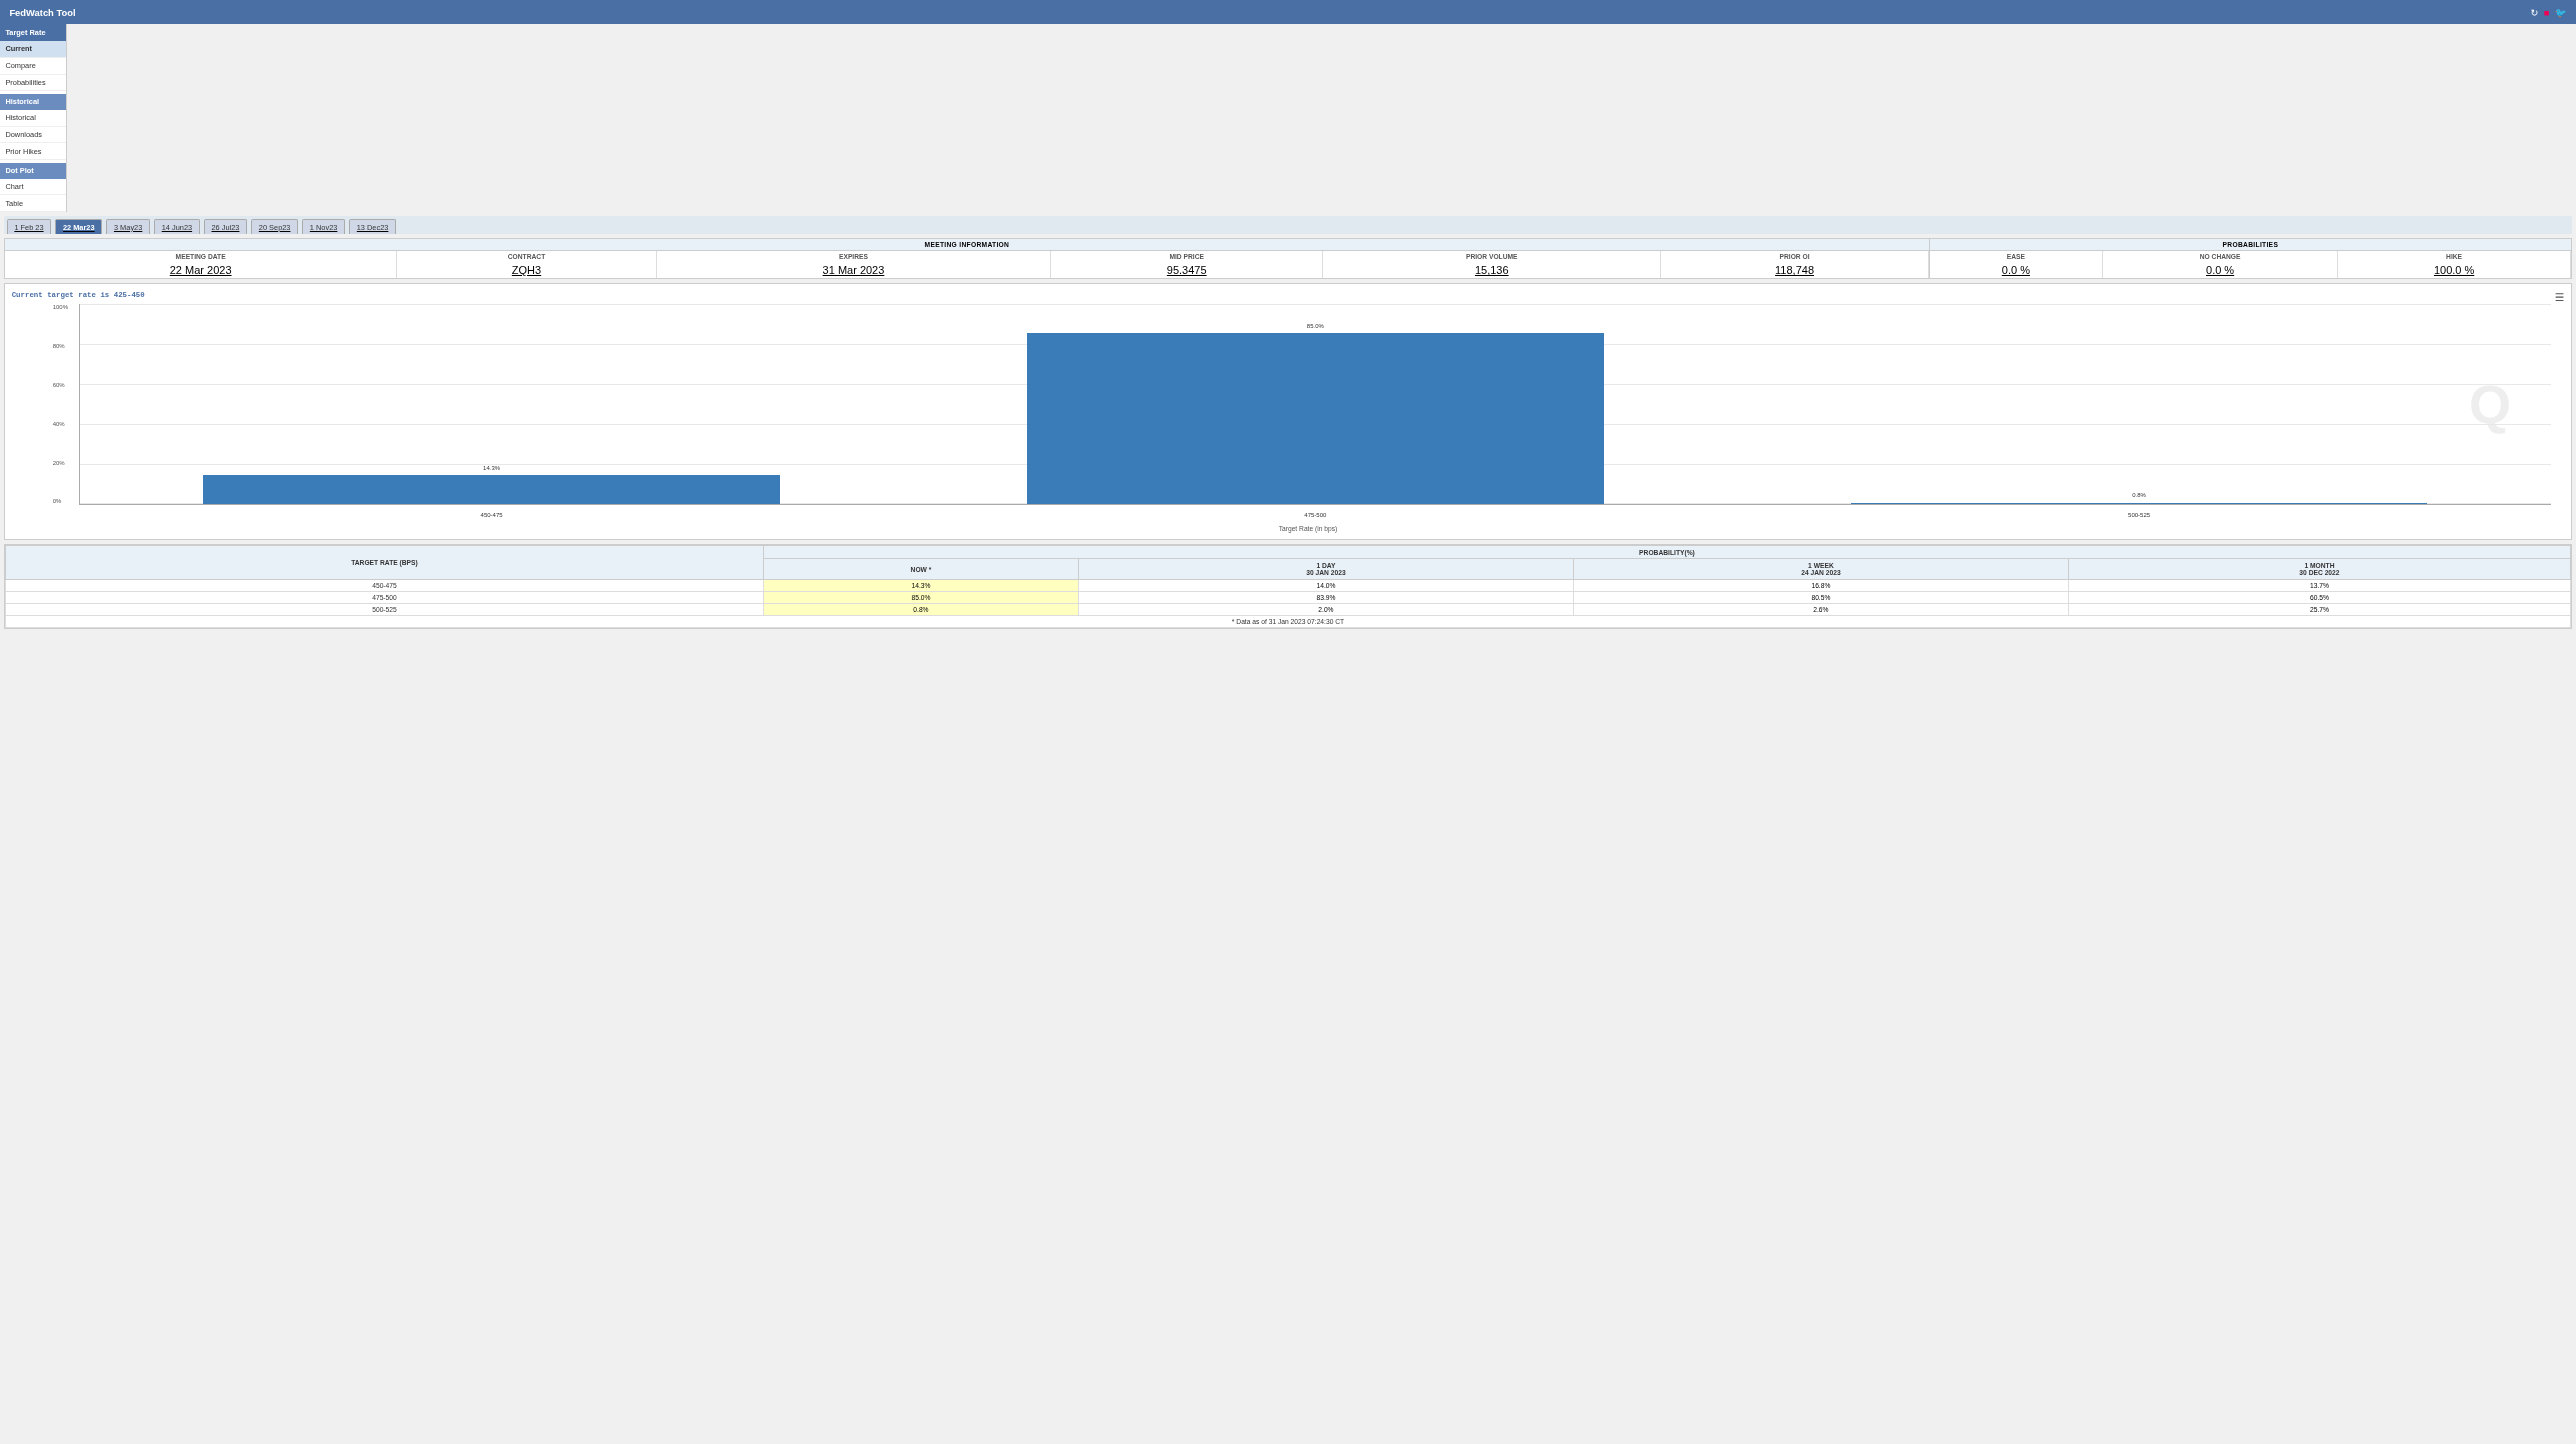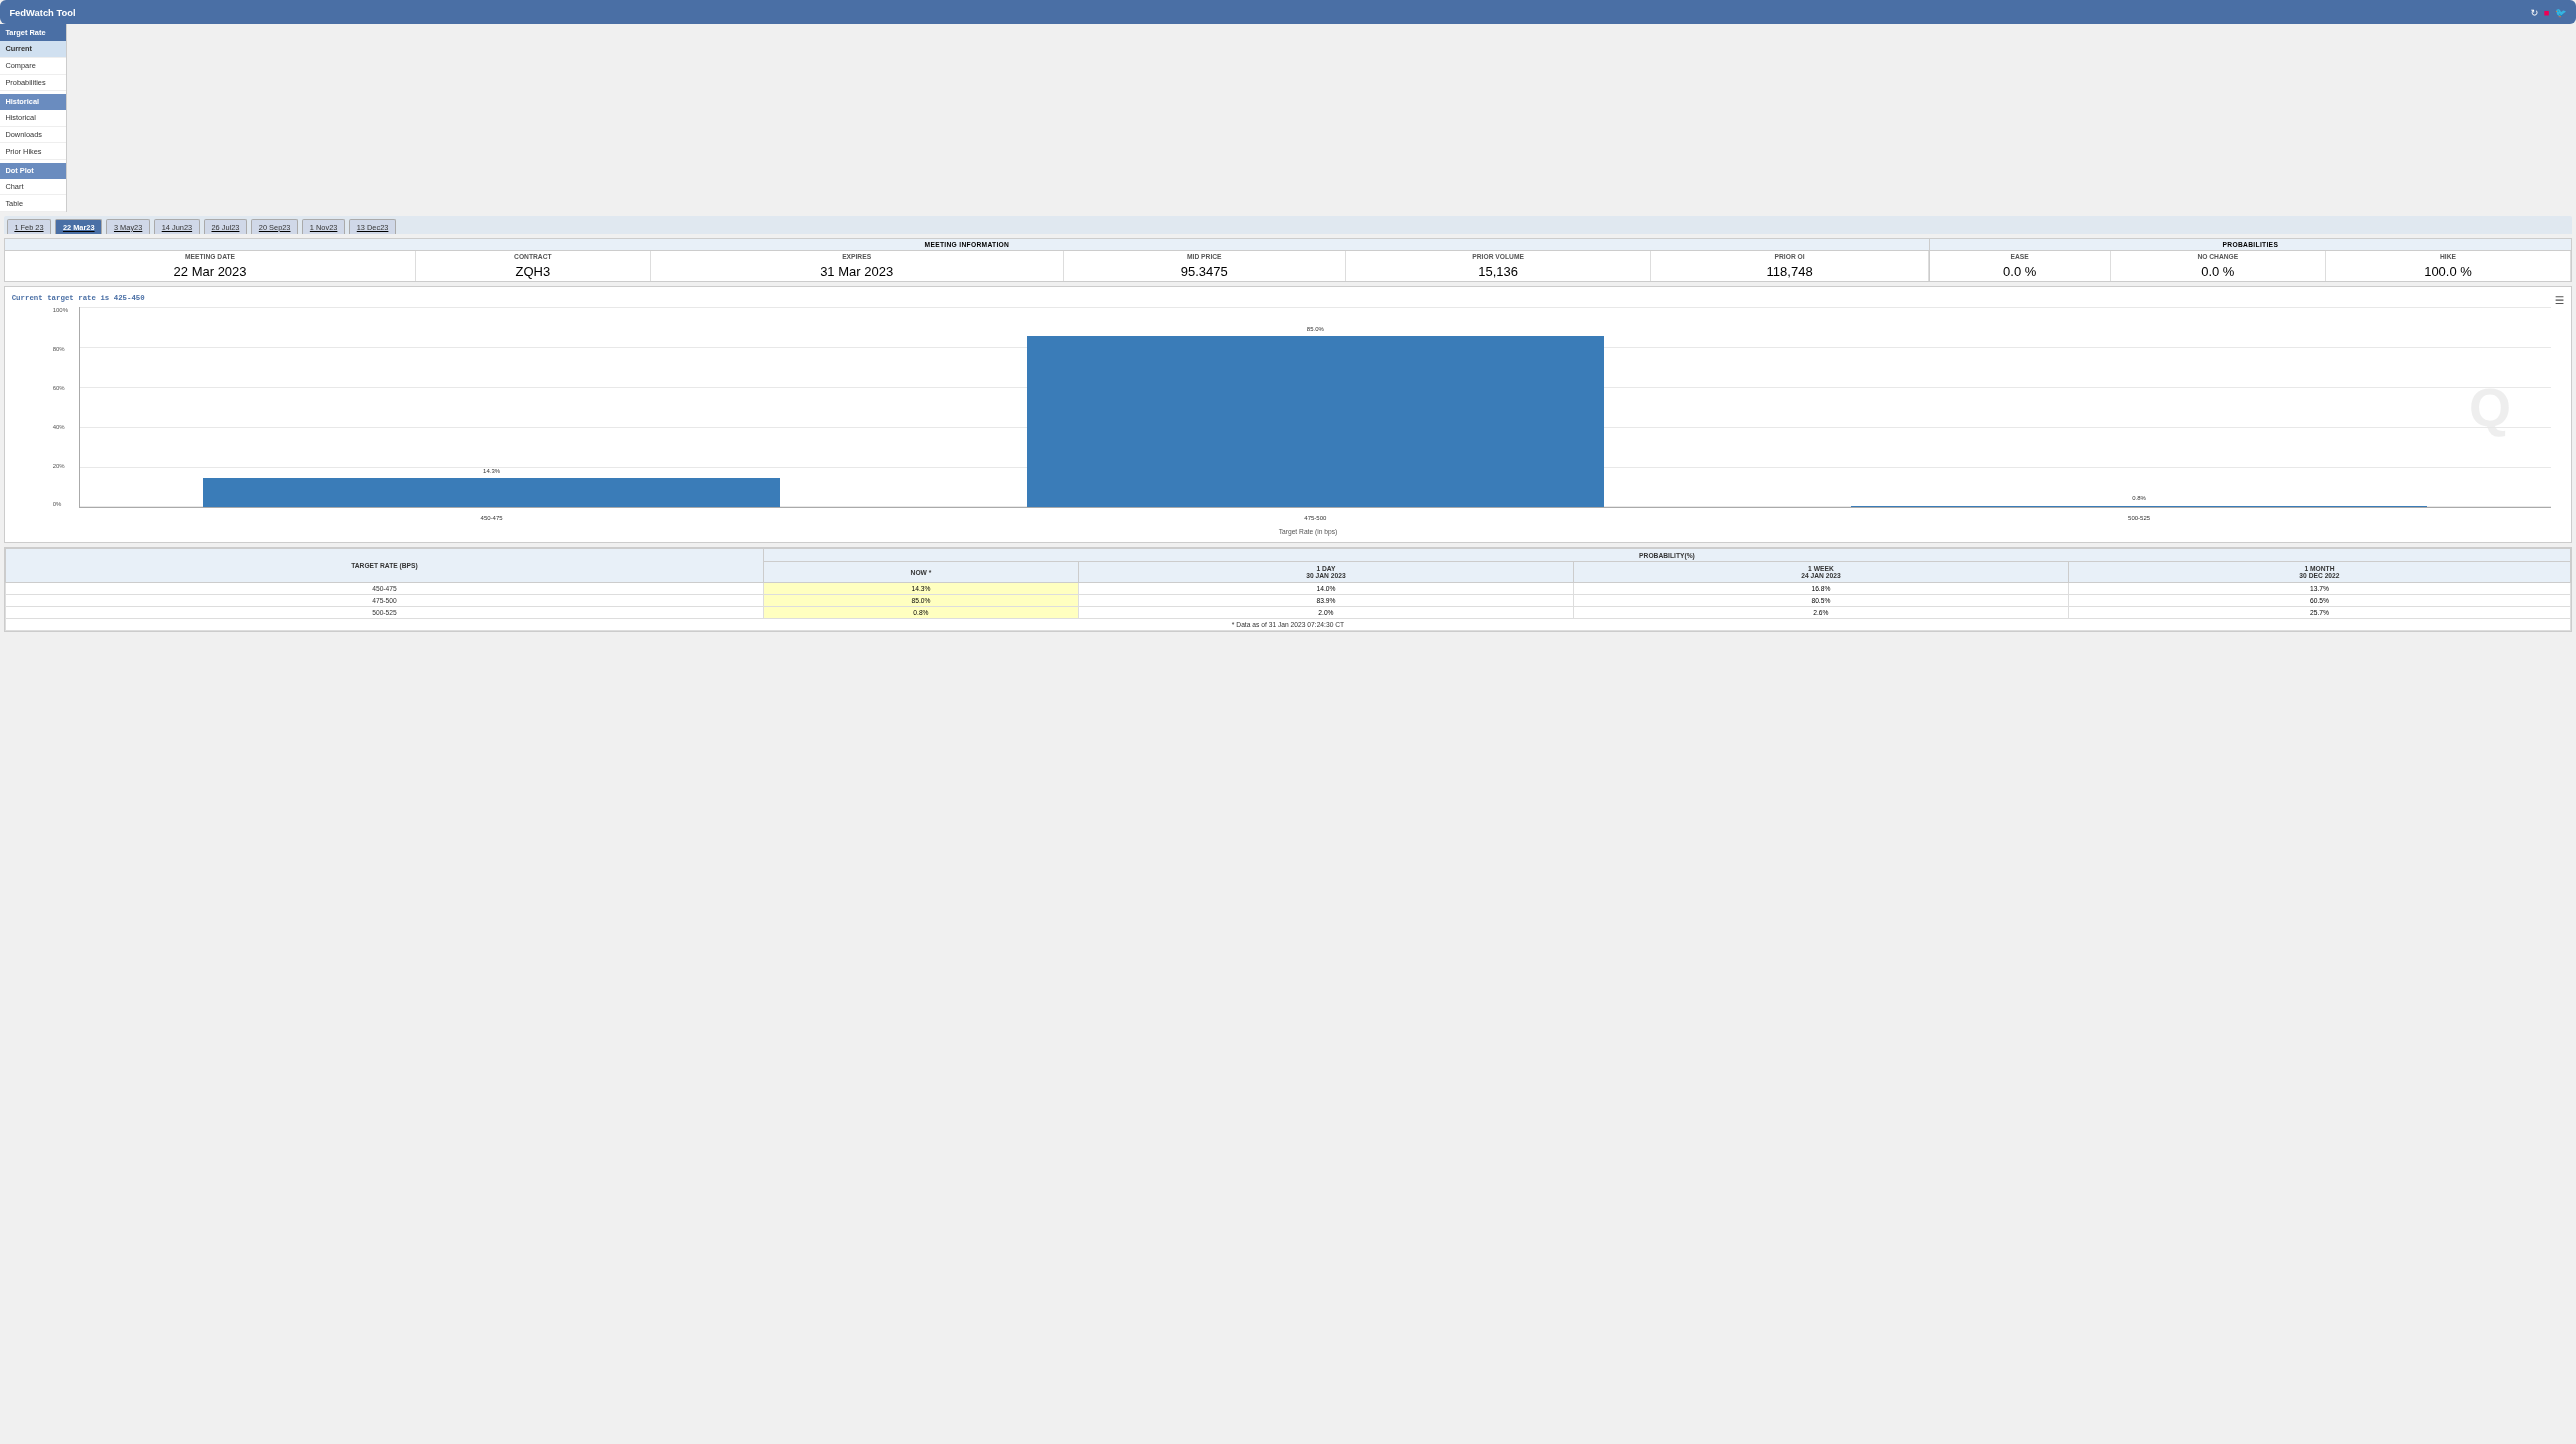--- a/index.html
+++ b/index.html
@@ -7,21 +7,20 @@
 
     
     #app-header {
       background: #4a6fa5;
       color: white;
       padding: 5.4px 9.4px;
       display: flex;
       align-items: center;
       justify-content: space-between;
       height: 24px;
-      border-radius: 6px;
     }
     #app-header .title { font-size: 9.4px; font-weight: bold; }
     #app-header .header-icons { display: flex; gap: 5.4px; align-items: center; }
 
     
     #main-layout { display: flex; height: calc(100vh - 24px); flex-direction: column; }
 
     
     #sidebar {
       width: 67px;
@@ -120,21 +119,22 @@
       padding: 2px 4px;
       border-right: 0.7px solid #ddd;
       font-size: 6.7px;
       color: #555;
       font-weight: bold;
     }
     .info-table td {
       text-align: center;
       padding: 2px 4px;
       border-right: 0.7px solid #ddd;
-      font-size: 13px;
+      font-size: 11px;
+      text-decoration: underline;
     }
 
     
     #chart-panel {
       background: white;
       border: 0.7px solid #ccc;
       padding: 6.7px;
       margin-bottom: 4px;
       position: relative;
     }

